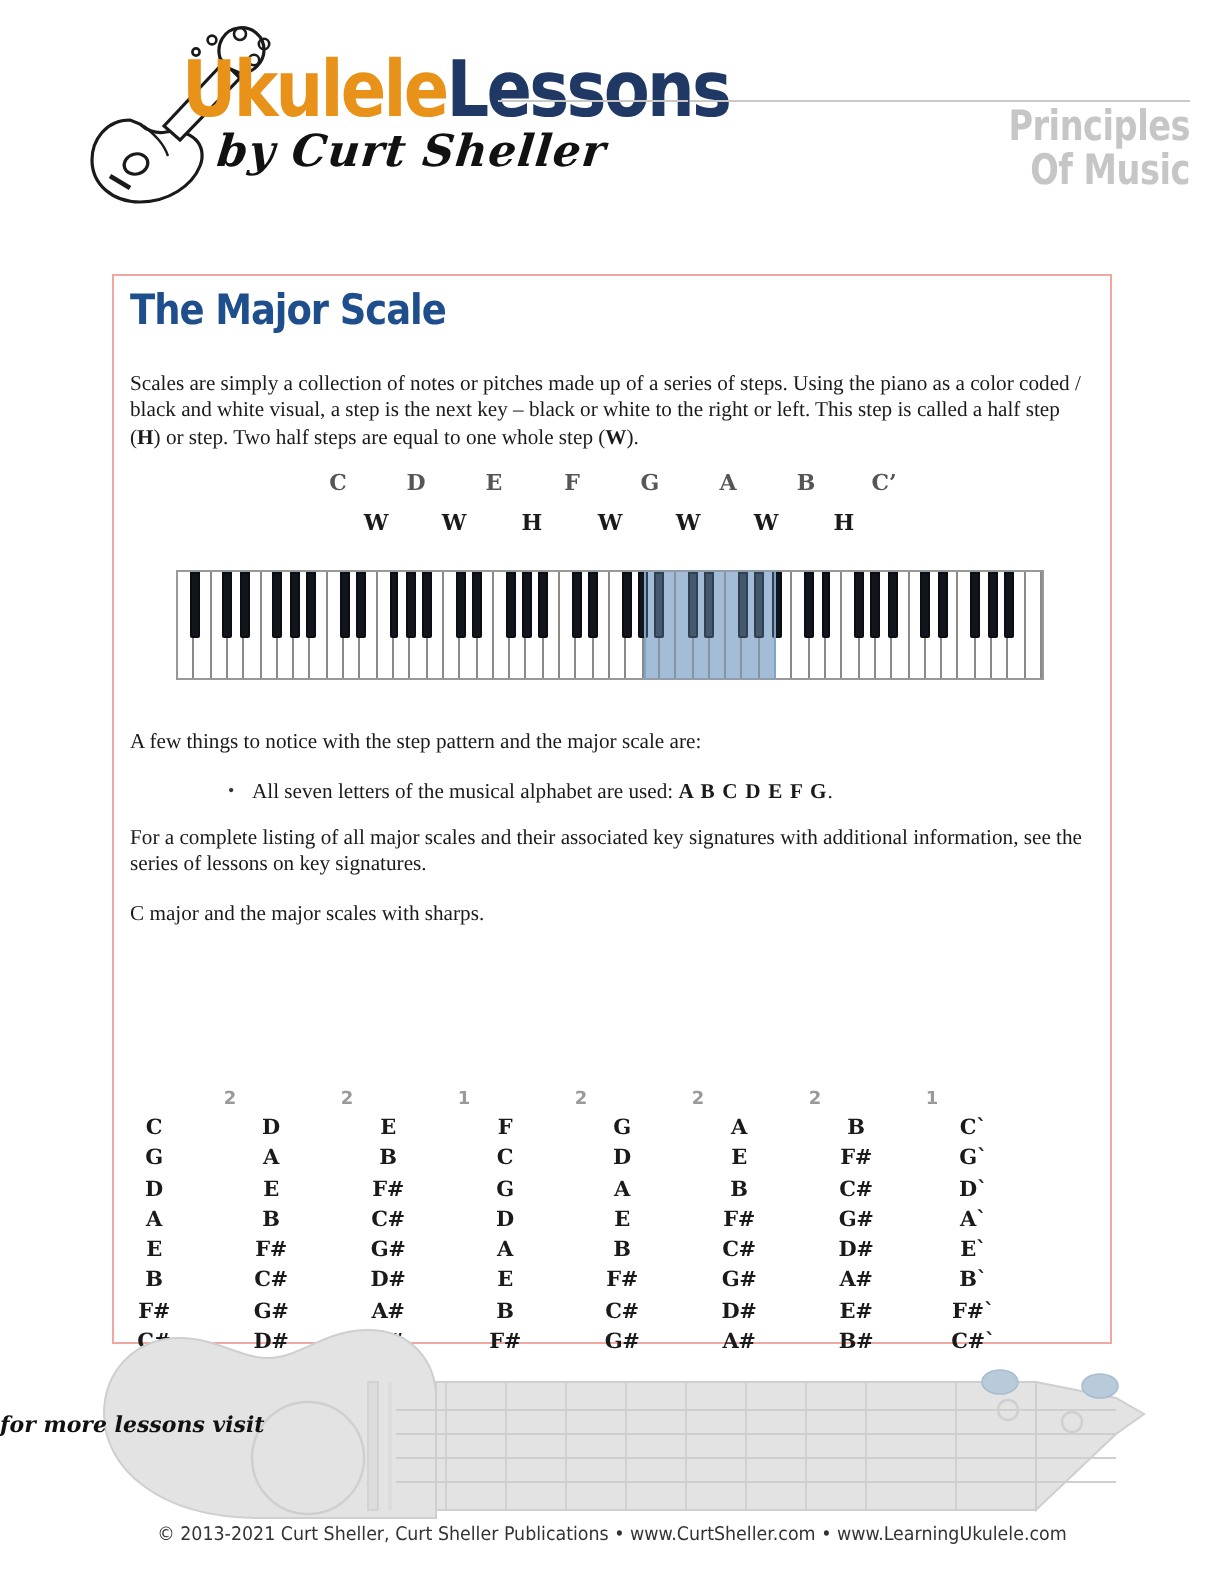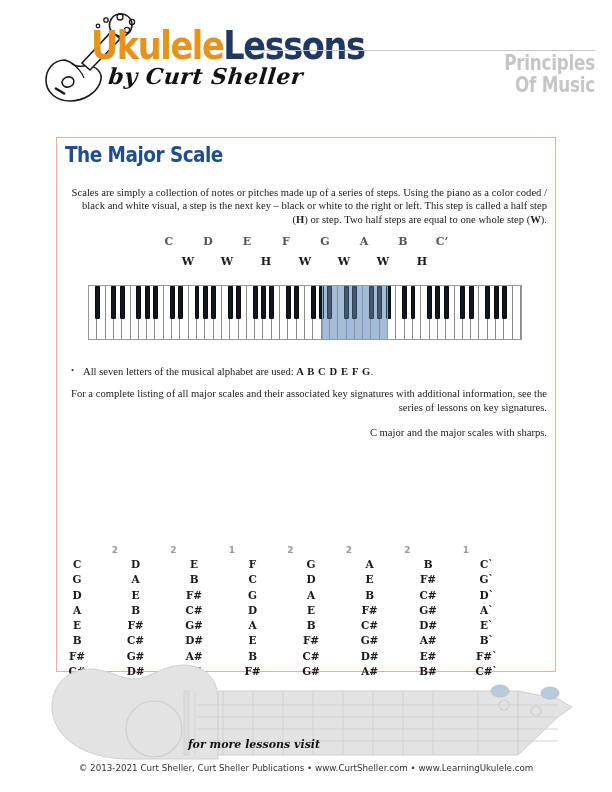--- a/index.html
+++ b/index.html
@@ -69,32 +69,33 @@
     font-family:"DejaVu Sans", sans-serif;font-weight:bold;
     font-size:21px;line-height:24px;color:#1F4E8C;
     letter-spacing:-0.6px;
     transform:scaleX(0.88);transform-origin:left top;
   }
 
   p.body{
     margin:0;padding:0;
     font-family:"Liberation Serif", serif;
     font-size:10.6px;line-height:13.4px;color:#1a1a1a;
-    text-align:right;
+    text-align:left;
   }
   p.body b{font-weight:bold;}
   p.body i{font-style:italic;}
   .mono-b{font-weight:bold;letter-spacing:0.6px;}
 
   ul.notes{margin:0;padding:0 0 0 18px;list-style:none;}
   ul.notes li{
     position:relative;
     font-family:"Liberation Serif", serif;
     font-size:10.6px;line-height:13.2px;color:#1a1a1a;
     margin-bottom:9px;
+    margin-left:43px;
   }
   ul.notes li:before{
     content:"\2022";position:absolute;left:-12px;top:-1px;
     font-size:9px;color:#333;
   }
   .note-letters,.step-letters{position:relative;width:340px;margin-left:65px;height:16px;}
   .note-letters span,.step-letters span{
     position:absolute;top:0;
     font-family:"DejaVu Serif", serif;font-weight:bold;
     font-size:11px;color:#565656;text-align:center;width:22px;
@@ -136,21 +137,21 @@
   .srow span{
     position:absolute;top:0;width:34px;text-align:center;
     font-family:"DejaVu Serif", serif;font-weight:bold;
     font-size:10.5px;color:#1a1a1a;letter-spacing:-0.2px;
   }
 
   
   .watermark{position:absolute;left:38px;top:655px;width:540px;height:105px;}
 
   .foot-promo{
-    position:absolute;left:0;top:705px;width:508px;text-align:center;margin-top:32px;
+    position:absolute;left:0;top:705px;width:508px;
   }
   .foot-italic{
     font-family:"DejaVu Serif", serif;font-style:italic;font-weight:bold;
     font-size:11px;color:#111;line-height:15px;
   }
   .foot-url{
     font-family:"DejaVu Serif", serif;font-weight:bold;
     font-size:13.5px;color:#1F3864;line-height:18px;letter-spacing:0.2px;
   }
   .copyright{
@@ -321,20 +322,21 @@
       <div class="bkey" style="left: 354.738px; width: 4.98462px;"></div>
       <div class="bkey" style="left: 371.354px; width: 4.98462px;"></div>
       <div class="bkey" style="left: 379.662px; width: 4.98462px;"></div>
       <div class="bkey" style="left: 396.277px; width: 4.98462px;"></div>
       <div class="bkey" style="left: 404.585px; width: 4.98462px;"></div>
       <div class="bkey" style="left: 412.892px; width: 4.98462px;"></div>
       <div class="hl-overlay" style="left: 232.615px; width: 66.4615px;"></div>
     </div>
 
   <div style="position:absolute;left:65px;top:353px;width:482px;">
+    <p class="body" style="margin-top:12px;">A few things to notice with the step pattern and the major scale are:</p>
 
     <ul class="notes" style="margin-top:12px;" id="bullets">
         <li>All seven letters of the musical alphabet are used: <b class="mono-b">A B C D E F G</b>.</li>
       </ul>
 
     <p class="body" style="margin-top:3px;">For a complete listing of all major scales and their associated key signatures with additional information, see the series of lessons on key signatures.</p>
     <p class="body" style="margin-top:12px;">C major and the major scales with sharps.</p>
   </div>
 
   <div class="scale-table">

